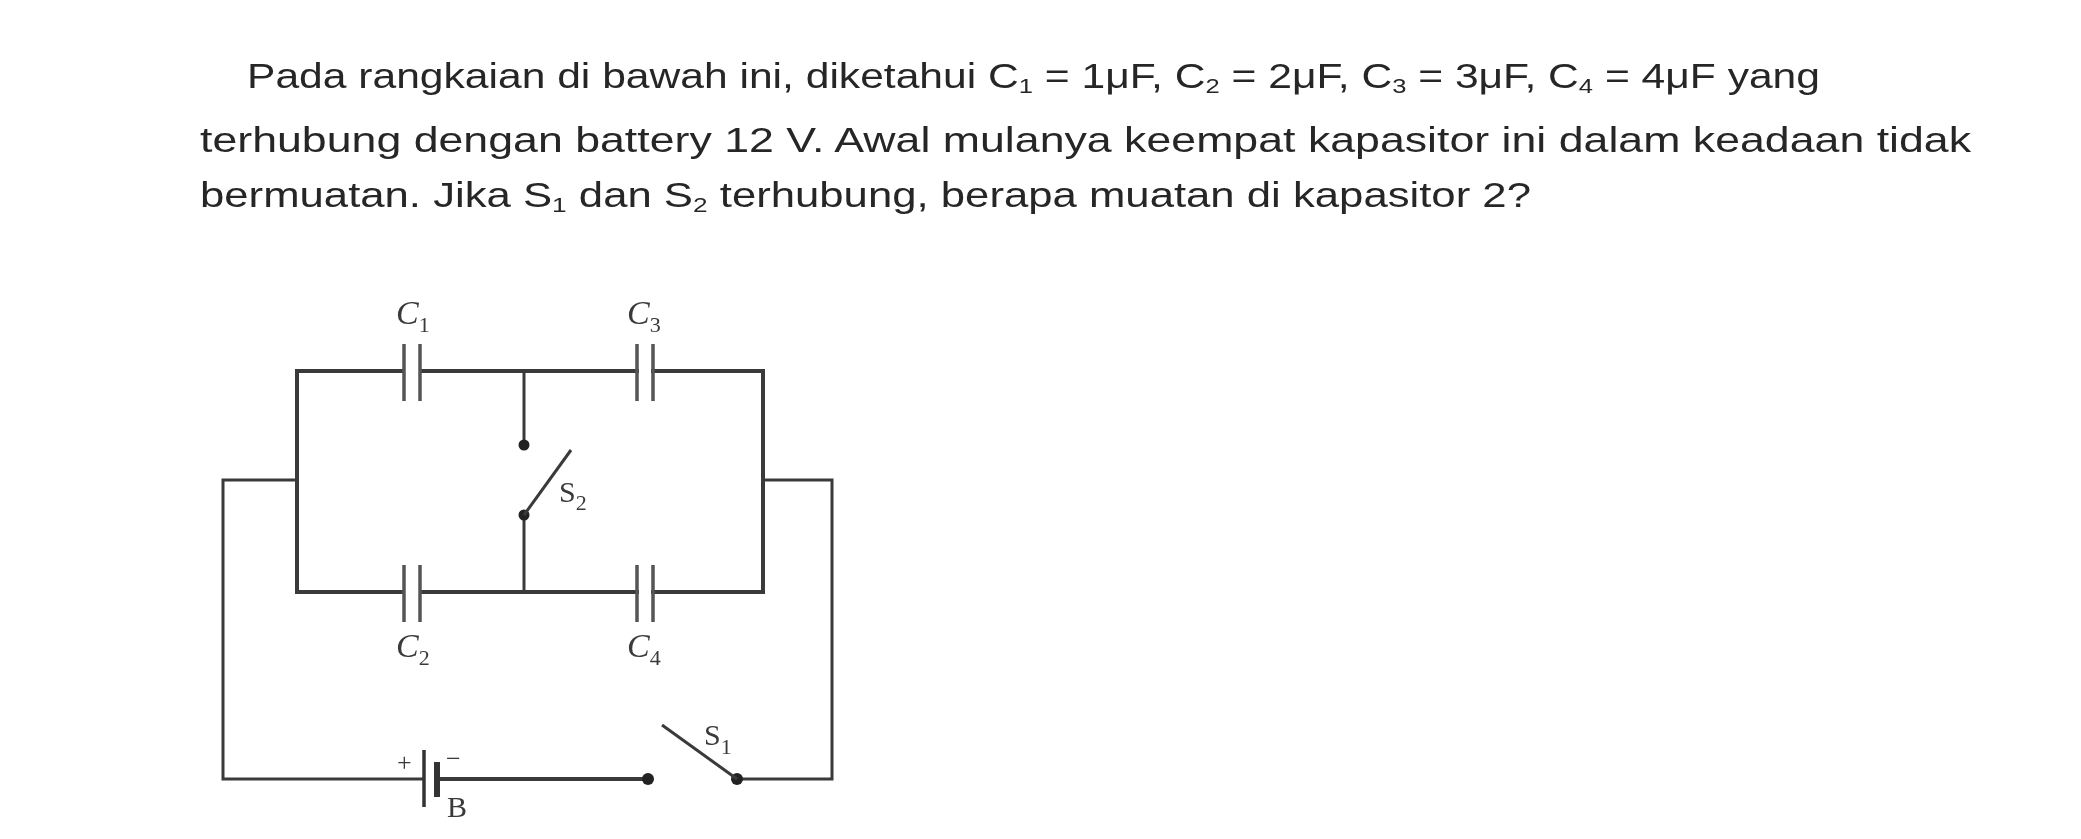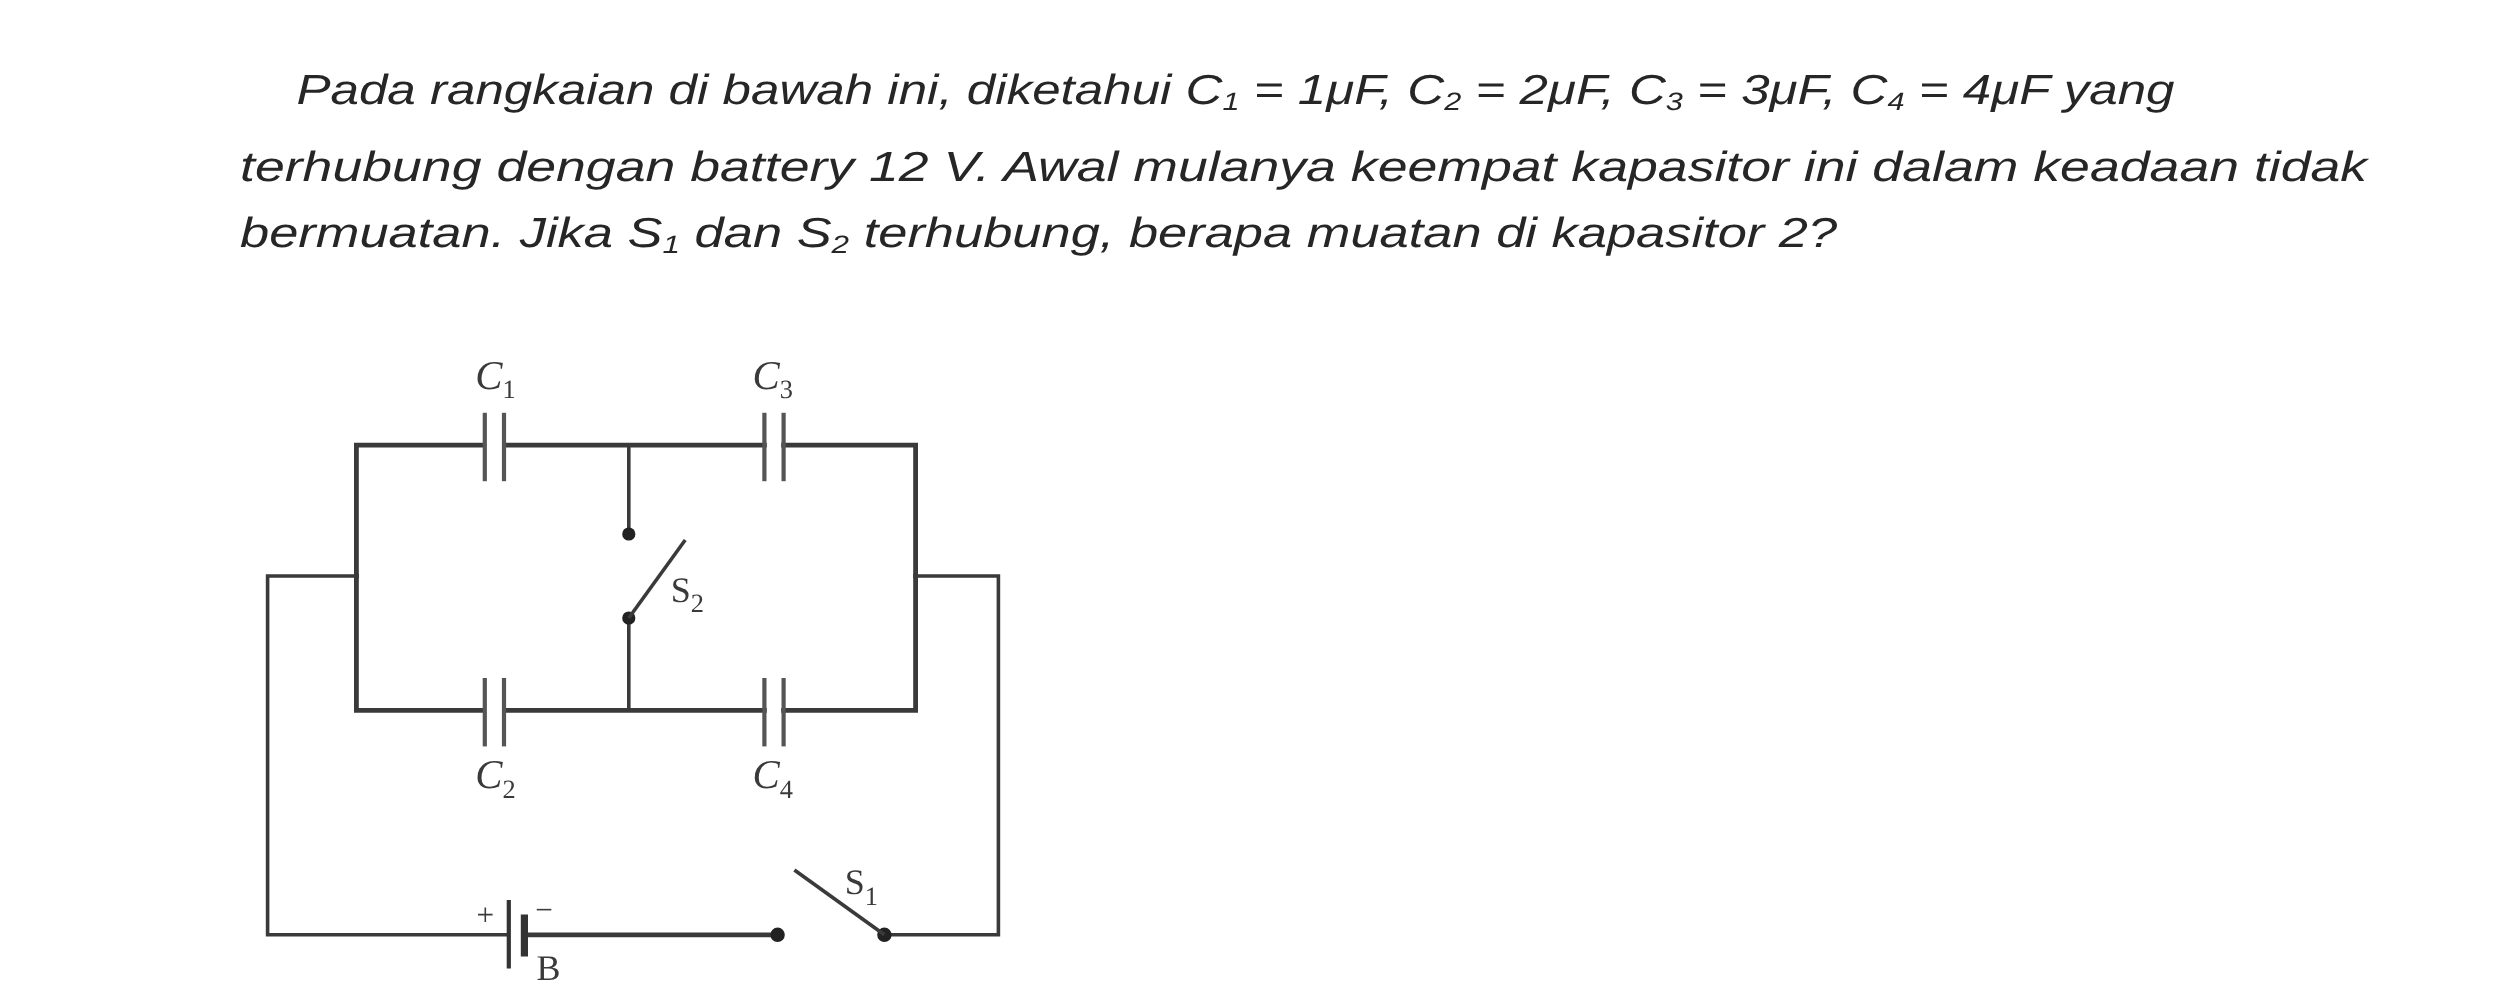--- a/index.html
+++ b/index.html
@@ -12,21 +12,20 @@
       height: 839px;
       position: relative;
       overflow: hidden;
     }
     .question {
       position: absolute;
       left: 0;
       top: 0;
       width: 2081px;
       height: 240px;
-      font-style: italic;
     }
     .q-line {
       position: absolute;
       white-space: nowrap;
       font-family: "Liberation Sans", sans-serif;
       font-size: 35px;
       line-height: 1;
       color: #262626;
       transform-origin: left bottom;
       letter-spacing: 0px;

